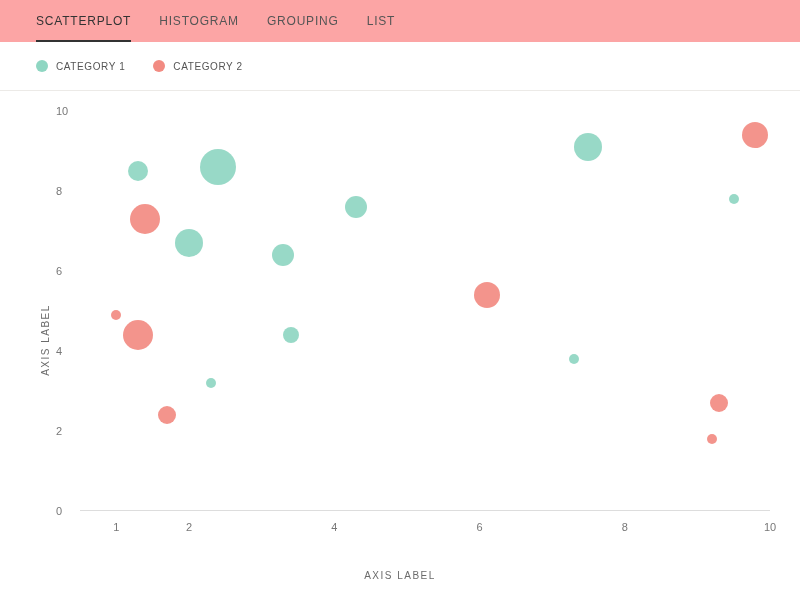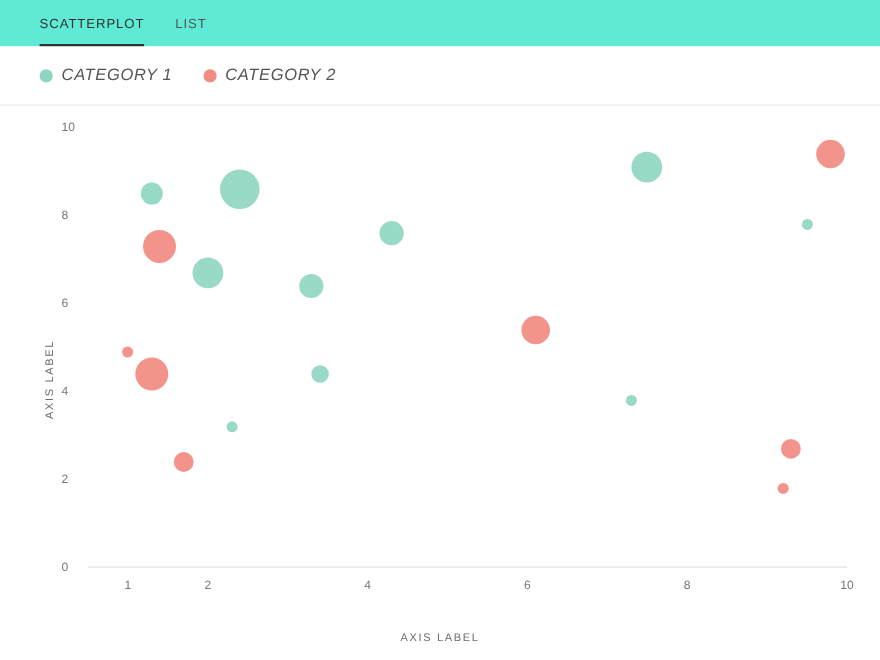--- a/index.html
+++ b/index.html
@@ -5,21 +5,21 @@
   * { margin: 0; padding: 0; box-sizing: border-box; }
   body {
     font-family: -apple-system, BlinkMacSystemFont, "Segoe UI", Helvetica, Arial, sans-serif;
     background: #fff;
     width: 800px;
     height: 600px;
     overflow: hidden;
     color: #4a4a4a;
   }
   .tabs {
-    background: #5eead4;
+    background: #fca5a5;
     padding: 14px 36px 0 36px;
     display: flex;
     gap: 28px;
   }
   .tab {
     font-size: 12px;
     letter-spacing: 0.8px;
     color: #555;
     padding-bottom: 12px;
     cursor: pointer;
@@ -34,25 +34,24 @@
     padding: 18px 36px;
     display: flex;
     gap: 28px;
     border-bottom: 1px solid #eceae7;
     align-items: center;
   }
   .legend-item {
     display: flex;
     align-items: center;
     gap: 8px;
-    font-size: 15px;
+    font-size: 10px;
     letter-spacing: 0.6px;
     color: #555;
     text-transform: uppercase;
-    font-style: italic;
   }
   .legend-swatch {
     width: 12px; height: 12px; border-radius: 50%;
   }
   .chart-wrap {
     position: relative;
     width: 800px;
     height: 498px; 
   }
   .ylabel {
@@ -106,20 +105,22 @@
     border-radius: 50%;
     transform: translate(-50%, 50%);
     opacity: 0.92;
   }
 </style>
 </head>
 <body>
 
 <div class="tabs" id="tabs">
     <div class="tab active">SCATTERPLOT</div>
+    <div class="tab">HISTOGRAM</div>
+    <div class="tab">GROUPING</div>
     <div class="tab">LIST</div>
   </div>
 
 <div class="legend" id="legend">
     <div class="legend-item">
       <span class="legend-swatch" style="background: rgb(143, 214, 194);"></span>
       <span>CATEGORY 1</span>
     </div>
     <div class="legend-item">
       <span class="legend-swatch" style="background: rgb(242, 139, 130);"></span>

